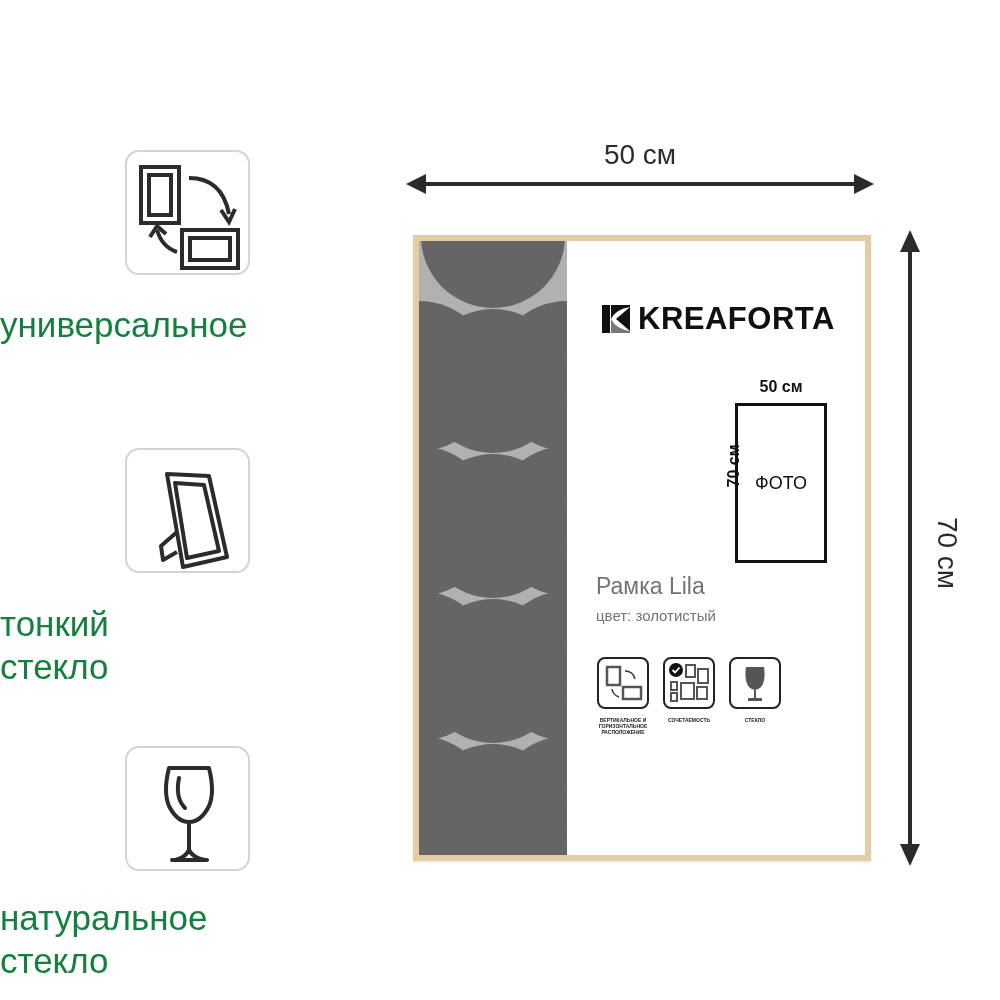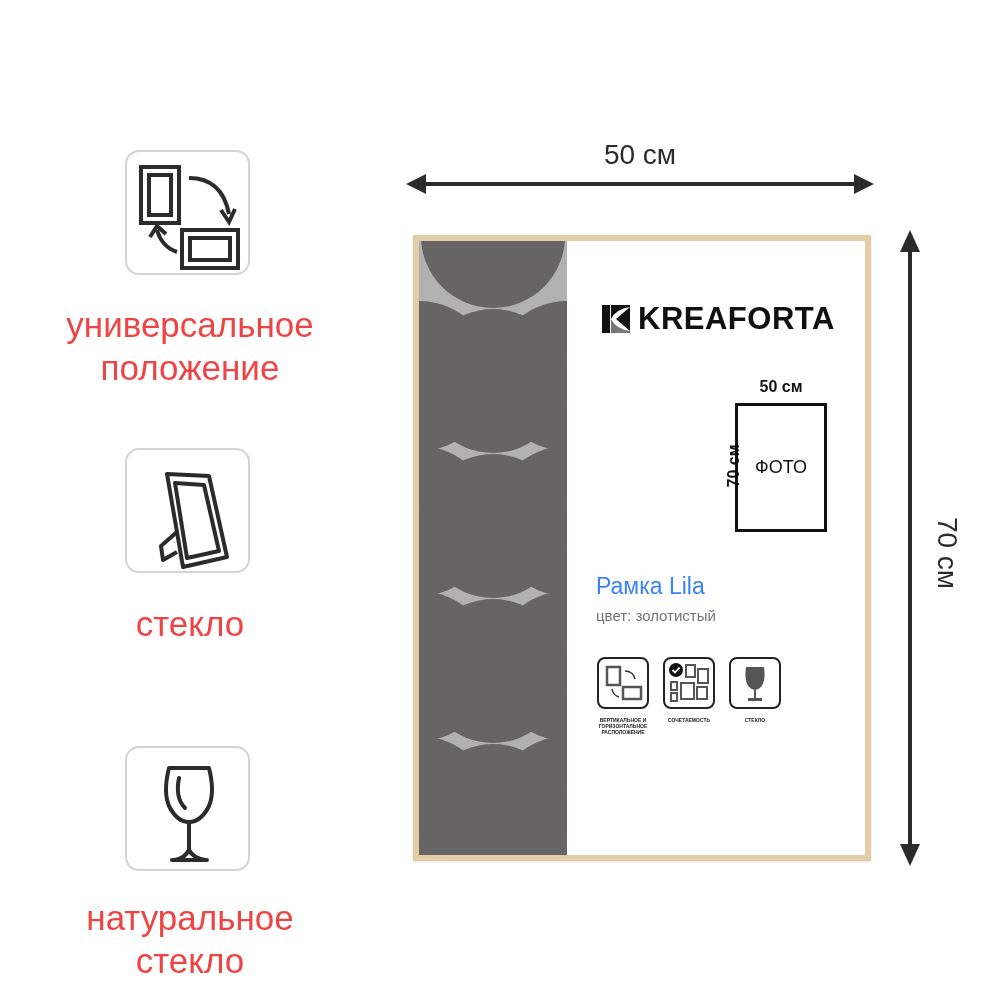--- a/index.html
+++ b/index.html
@@ -1,30 +1,30 @@
 <!DOCTYPE html>
 <html><head>
 <meta charset="utf-8">
 <style>
   html, body { margin:0; padding:0; }
   body { width:1000px; height:1000px; background:#ffffff; position:relative; overflow:hidden; font-family:"Liberation Sans", sans-serif; color:#2b2b2b; }
   .feat-icon { position:absolute; left:125px; width:125px; height:125px; border:2px solid #d4d4d4; border-radius:14px; box-sizing:border-box; background:#fff; }
   .feat-icon svg { position:absolute; left:0; top:0; width:121px; height:121px; }
-  .feat-label { position:absolute; left:0; width:380px; text-align:center; font-size:35px; line-height:43px; color:#ef4444; }
+  .feat-label { position:absolute; left:0; width:380px; font-size:35px; line-height:43px; color:#15803d; }
   .dim-top-label { position:absolute; left:560px; top:139px; width:160px; text-align:center; font-size:28px; color:#2b2b2b; }
   .dim-right-label { position:absolute; left:905px; top:535px; width:80px; height:36px; transform:rotate(90deg); transform-origin:center; text-align:center; font-size:28px; color:#2b2b2b; white-space:nowrap; }
   .frame { position:absolute; left:413px; top:235px; width:458px; height:626px; background:#e3cda5; box-sizing:border-box; box-shadow:0 1px 2px rgba(0,0,0,0.12);padding-left:28px; }
   .frame-inner { position:absolute; left:6px; top:6px; right:6px; bottom:6px; background:#ffffff; overflow:hidden; }
   .pattern { position:absolute; left:0; top:0; width:148px; height:100%; background:#b1b1b1; overflow:hidden; }
   .brand { position:absolute; left:183px; top:60px; display:flex; align-items:center; }
   .brand-text { font-size:31px; font-weight:bold; color:#111; letter-spacing:0.5px; margin-left:8px; }
   .photo-w { position:absolute; left:322px; top:137px; width:80px; text-align:center; font-size:16px; font-weight:bold; color:#111; }
-  .photo-box { position:absolute; left:316px; top:162px; width:92px; height:129px; border:3px solid #111; box-sizing:border-box; display:flex; align-items:center; justify-content:center; font-size:18px; color:#111; }
+  .photo-box { position:absolute; left:316px; top:162px; width:92px; height:160px; border:3px solid #111; box-sizing:border-box; display:flex; align-items:center; justify-content:center; font-size:18px; color:#111; }
   .photo-h { position:absolute; left:276px; top:215px; width:80px; height:20px; transform:rotate(-90deg); text-align:center; font-size:16px; font-weight:bold; color:#111; }
-  .product-title { position:absolute; left:177px; top:332px; font-size:23px; color:#3b82f6; }
+  .product-title { position:absolute; left:177px; top:332px; font-size:23px; color:#737373; }
   .product-color { position:absolute; left:177px; top:366px; font-size:15px; color:#737373; }
   .mini-icon { position:absolute; top:416px; width:52px; height:52px; border:2px solid #222; border-radius:8px; box-sizing:border-box; background:#fff; }
   .mini-icon svg { position:absolute; left:0; top:0; width:48px; height:48px; }
   .mini-label { position:absolute; top:476px; width:70px; text-align:center; font-size:5px; line-height:6px; font-weight:bold; color:#222; }
 </style>
 </head>
 <body>
 
 <div class="feat-icon" style="top:150px;">
   <svg viewBox="0 0 121 121">
@@ -33,31 +33,31 @@
     <rect x="55" y="78" width="56" height="38" fill="none" stroke="#2b2b2b" stroke-width="4"></rect>
     <rect x="63" y="86" width="40" height="22" fill="none" stroke="#2b2b2b" stroke-width="4"></rect>
     <path d="M62 26 Q95 26 102 62" fill="none" stroke="#2b2b2b" stroke-width="4"></path>
     <path d="M94 58 L102 70 L108 57" fill="none" stroke="#2b2b2b" stroke-width="4"></path>
     <path d="M50 100 Q35 95 30 78" fill="none" stroke="#2b2b2b" stroke-width="4"></path>
     <path d="M23 85 L30 74 L39 82" fill="none" stroke="#2b2b2b" stroke-width="4"></path>
   </svg>
 </div>
 <div class="feat-label" style="top:303px;">
   <div>универсальное</div>
-  <div>положение</div>
 </div>
 
 <div class="feat-icon" style="top:448px;">
   <svg viewBox="0 0 121 121">
     <path d="M40 24 L82 26 L100 107 L56 117 Z" fill="none" stroke="#2b2b2b" stroke-width="4" stroke-linejoin="round"></path>
     <path d="M48 33 L77 35 L92 101 L60 108 Z" fill="none" stroke="#2b2b2b" stroke-width="4" stroke-linejoin="round"></path>
     <path d="M50 82 L34 96 L36 110 L50 102" fill="none" stroke="#2b2b2b" stroke-width="4" stroke-linejoin="round"></path>
   </svg>
 </div>
 <div class="feat-label" style="top:602px;">
+  <div>тонкий</div>
   <div>стекло</div>
 </div>
 
 <div class="feat-icon" style="top:746px;">
   <svg viewBox="0 0 121 121">
     <path d="M42 20 L82 20 Q88 44 82 58 Q74 74 62 74 Q50 74 42 58 Q36 44 42 20 Z" fill="none" stroke="#2b2b2b" stroke-width="4" stroke-linejoin="round"></path>
     <path d="M52 30 Q48 50 58 60" fill="none" stroke="#2b2b2b" stroke-width="4" stroke-linecap="round"></path>
     <line x1="62" y1="74" x2="62" y2="106" stroke="#2b2b2b" stroke-width="4"></line>
     <path d="M48 112 Q58 110 62 102 Q66 110 78 112" fill="none" stroke="#2b2b2b" stroke-width="4"></path>
     <line x1="45" y1="112" x2="80" y2="112" stroke="#2b2b2b" stroke-width="4" stroke-linecap="round"></line>

